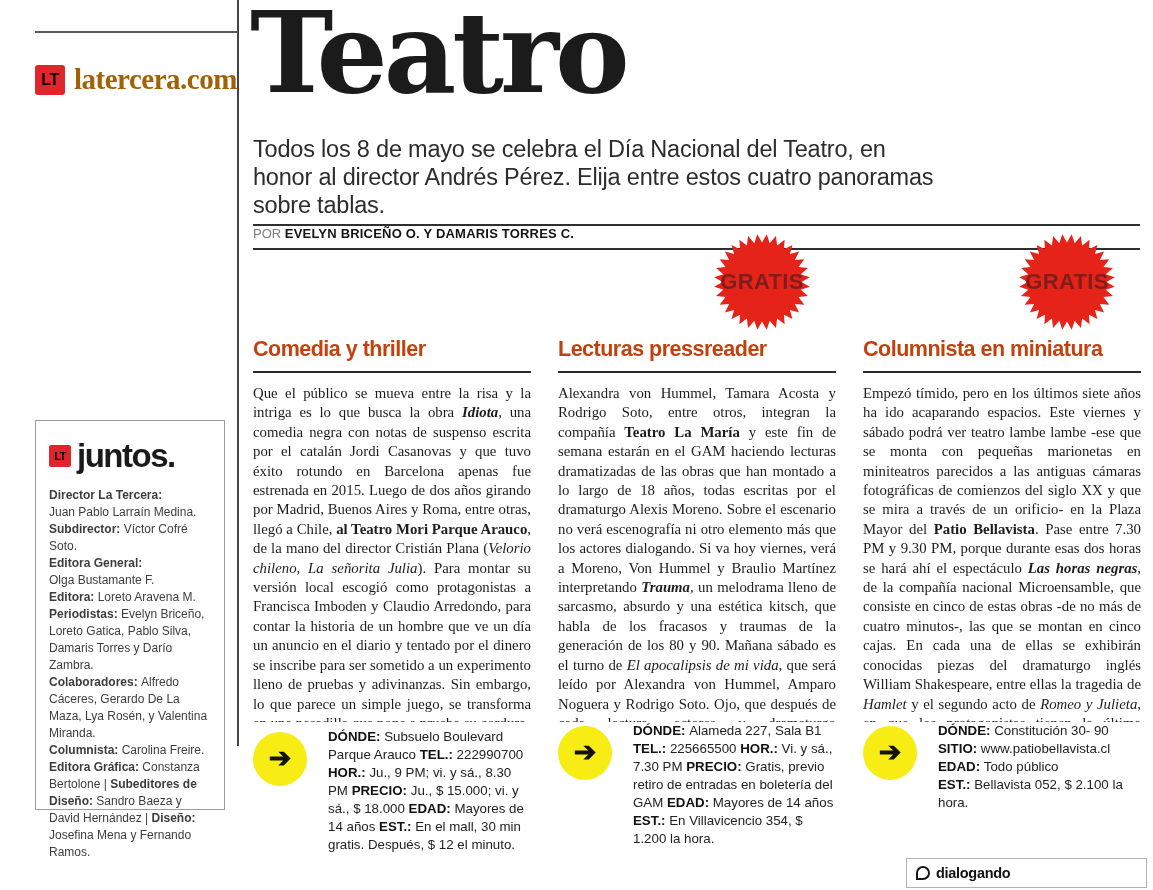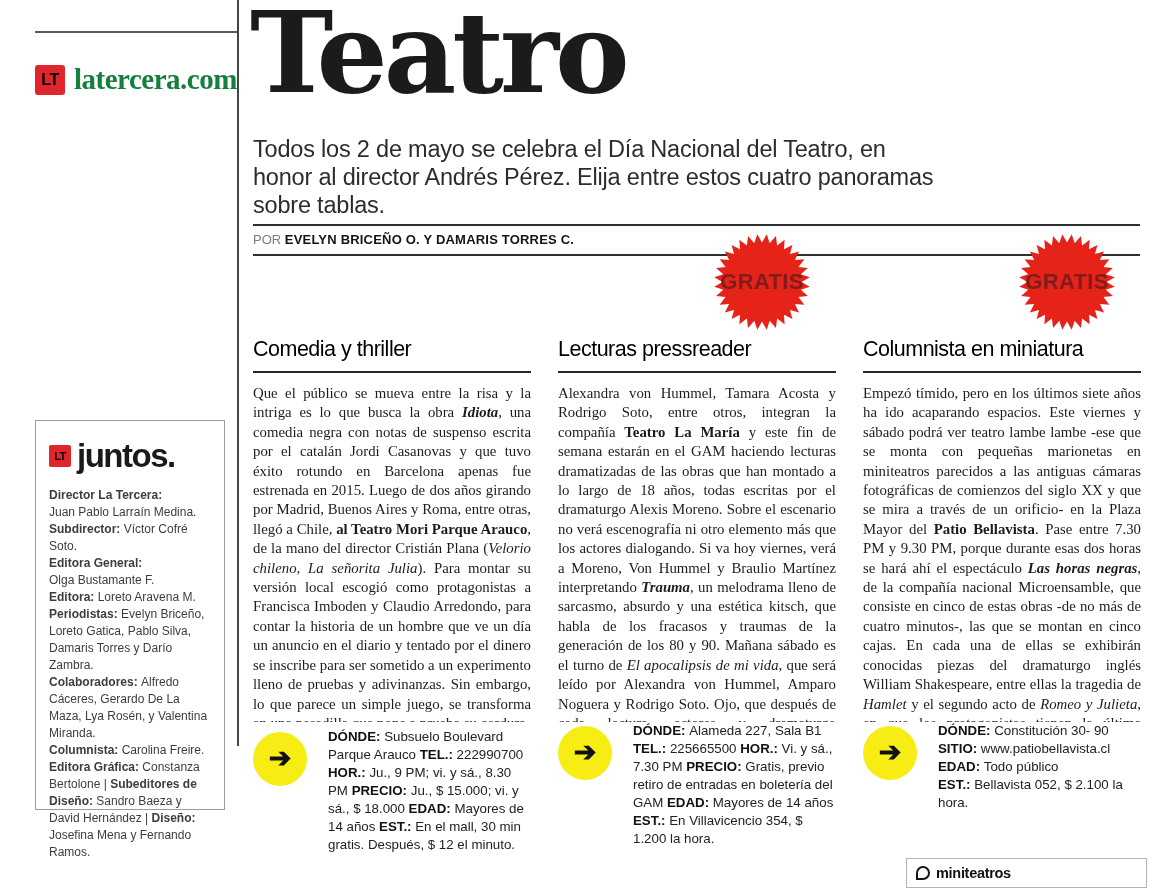--- a/index.html
+++ b/index.html
@@ -5,54 +5,54 @@
   * { margin:0; padding:0; box-sizing:border-box; }
   html,body { background:#fff; }
   .page { position:relative; width:1153px; height:890px; background:#fff; overflow:hidden;
           font-family:"Liberation Sans", sans-serif; color:#1d1d1b; }
 
   
   .brand-rule { position:absolute; left:35px; top:31px; width:203px; height:2px; background:#5b5b5b; }
   .brand { position:absolute; left:35px; top:63px; display:flex; align-items:center; }
   .lt-badge { width:30px; height:30px; border-radius:3px; display:flex; align-items:center; justify-content:center;
               color:#000000; font-weight:bold; font-size:16px; letter-spacing:-0.5px; }
-  .brand .domain { font-family:"Liberation Serif", serif; font-weight:bold; font-size:29px; margin-left:9px; color:#15803d; letter-spacing:-0.5px; }
+  .brand .domain { font-family:"Liberation Serif", serif; font-weight:bold; font-size:29px; margin-left:9px; color:#a16207; letter-spacing:-0.5px; }
 
   
   .vdiv { position:absolute; left:237px; top:0; width:2px; height:746px; background:#454545; }
 
   
   .masthead { position:absolute; left:35px; top:420px; width:190px; height:390px;
               border:1px solid #9c9c9c; padding:16px 12px 10px 13px; background:#fff; }
   .finde-row { display:flex; align-items:center; margin-bottom:12px; }
   .lt-badge.small { width:22px; height:22px; font-size:11px; border-radius:2px; }
   .finde-word { font-size:33px; font-weight:900; letter-spacing:-1.5px; margin-left:6px; color:#1a1a1a; }
   .credits { font-size:12px; line-height:17px; color:#3d3d3d; }
 
   
   .title { position:absolute; left:250px; top:-6px; font-family:"DejaVu Serif", serif; font-weight:bold;
            font-size:112px; line-height:1.05; letter-spacing:-4px; color:#1b1b1b; }
   .intro { position:absolute; left:253px; top:135px; width:695px; font-size:23.5px; line-height:28px;
            color:#2c2c2c; letter-spacing:-0.2px; }
   .byline { position:absolute; left:253px; top:224px; width:887px; border-top:2px solid #2f2f2f; border-bottom:2px solid #2f2f2f;
-            padding:6px 0 7px; font-size:13px; }
+            padding:0 0 7px; font-size:13px; }
   .byline .pre { color:#7c7c7c; font-weight:400; }
   .byline .names { font-weight:bold; color:#141414; letter-spacing:0.2px; }
 
   
   .gratis { position:absolute; width:96px; height:96px; top:234px; z-index:3; }
   .gratis.b1 { left:714px; } .gratis.b2 { left:1019px; }
   .gratis svg { position:absolute; inset:0; }
   .gratis .lbl { position:absolute; inset:0; display:flex; align-items:center; justify-content:center;
                  color:#7f1d1d; font-weight:bold; font-size:22px; letter-spacing:0.3px; }
 
   
   .article { position:absolute; top:337px; width:278px; height:520px; }
   .article.c1 { left:253px; } .article.c2 { left:558px; } .article.c3 { left:863px; }
-  .atitle { font-size:21.5px; font-weight:normal; letter-spacing:-0.5px; color:#000000; }
+  .atitle { font-size:21.5px; font-weight:bold; letter-spacing:-0.5px; color:#c2410c; }
   .arule { border:0; border-top:2px solid #2a2a2a; margin:9px 0 0; }
   .abody { margin-top:11px; font-family:"Liberation Serif", serif; font-size:14.8px; line-height:19.4px;
            text-align:justify; color:#1c1c1c; max-height:338px; overflow:hidden; }
   .ainfo-row { position:absolute; left:0; display:flex; align-items:flex-start; width:278px; }
   .article.c1 .ainfo-row { top:391px; } .article.c2 .ainfo-row { top:385px; } .article.c3 .ainfo-row { top:385px; }
   .arrow-circle { flex:0 0 auto; width:54px; height:54px; border-radius:50%; margin-top:4px;
                   display:flex; align-items:center; justify-content:center; }
   .arrow-glyph { font-size:27px; font-weight:bold; color:#101010; transform:translateY(-1px); }
   .ainfo { margin-left:21px; width:202px; font-size:13.3px; line-height:18px; color:#222; }
   .ainfo b { color:#111; }
@@ -81,21 +81,21 @@
 
   <aside class="masthead">
     <div class="finde-row">
       <div class="lt-badge small" style="background: rgb(224, 38, 44);">LT</div>
       <div class="finde-word">juntos.</div>
     </div>
     <div class="credits" id="credits"><span style="font-weight: bold;">Director La Tercera:</span><br><span>Juan Pablo Larraín Medina.</span><br><span style="font-weight: bold;">Subdirector: </span><span>Víctor Cofré Soto.</span><br><span style="font-weight: bold;">Editora General:</span><br><span>Olga Bustamante F.</span><br><span style="font-weight: bold;">Editora: </span><span>Loreto Aravena M.</span><br><span style="font-weight: bold;">Periodistas: </span><span>Evelyn Briceño, Loreto Gatica, Pablo Silva, Damaris Torres y Darío Zambra.</span><br><span style="font-weight: bold;">Colaboradores: </span><span>Alfredo Cáceres, Gerardo De La Maza, Lya Rosén, y Valentina Miranda.</span><br><span style="font-weight: bold;">Columnista: </span><span>Carolina Freire.</span><br><span style="font-weight: bold;">Editora Gráfica: </span><span>Constanza Bertolone | </span><span style="font-weight: bold;">Subeditores de Diseño: </span><span>Sandro Baeza y David Hernández | </span><span style="font-weight: bold;">Diseño: </span><span>Josefina Mena y Fernando Ramos.</span></div>
   </aside>
 
   <h1 class="title">Teatro</h1>
-  <p class="intro">Todos los 2 de mayo se celebra el Día Nacional del Teatro, en honor al director Andrés Pérez. Elija entre estos cuatro panoramas sobre tablas.</p>
+  <p class="intro">Todos los 8 de mayo se celebra el Día Nacional del Teatro, en honor al director Andrés Pérez. Elija entre estos cuatro panoramas sobre tablas.</p>
 
   <div class="byline">
     <span class="pre">POR</span>
     <span class="names">EVELYN BRICEÑO O. Y DAMARIS TORRES C.</span>
   </div>
 
   <div class="gratis b1">
     <svg viewBox="0 0 96 96">
         <polygon class="star" fill="#e52318" points="48.00,8.50 52.70,0.23 55.71,9.26 61.93,2.07 63.12,11.51 70.63,5.67 69.95,15.16 78.45,10.90 75.93,20.07 85.10,17.55 80.84,26.05 90.33,25.37 84.49,32.88 93.93,34.07 86.74,40.29 95.77,43.30 87.50,48.00 95.77,52.70 86.74,55.71 93.93,61.93 84.49,63.12 90.33,70.63 80.84,69.95 85.10,78.45 75.93,75.93 78.45,85.10 69.95,80.84 70.63,90.33 63.12,84.49 61.93,93.93 55.71,86.74 52.70,95.77 48.00,87.50 43.30,95.77 40.29,86.74 34.07,93.93 32.88,84.49 25.37,90.33 26.05,80.84 17.55,85.10 20.07,75.93 10.90,78.45 15.16,69.95 5.67,70.63 11.51,63.12 2.07,61.93 9.26,55.71 0.23,52.70 8.50,48.00 0.23,43.30 9.26,40.29 2.07,34.07 11.51,32.88 5.67,25.37 15.16,26.05 10.90,17.55 20.07,20.07 17.55,10.90 26.05,15.16 25.37,5.67 32.88,11.51 34.07,2.07 40.29,9.26 43.30,0.23"></polygon>
       </svg>
@@ -144,16 +144,16 @@
           <div><b>DÓNDE: </b><span>Constitución 30- 90</span></div>
           <div><b>SITIO: </b><span>www.patiobellavista.cl</span></div>
           <div><b>EDAD: </b><span>Todo público</span></div>
           <div><b>EST.: </b><span>Bellavista 052, $ 2.100 la hora.</span></div>
         </div>
     </div>
   </section>
 
   <footer class="pr-box">
     <div class="pr-bubble"></div>
-    <div class="pr-word">miniteatros</div>
+    <div class="pr-word">dialogando</div>
   </footer>
 
 </div>
 
 </body></html>

